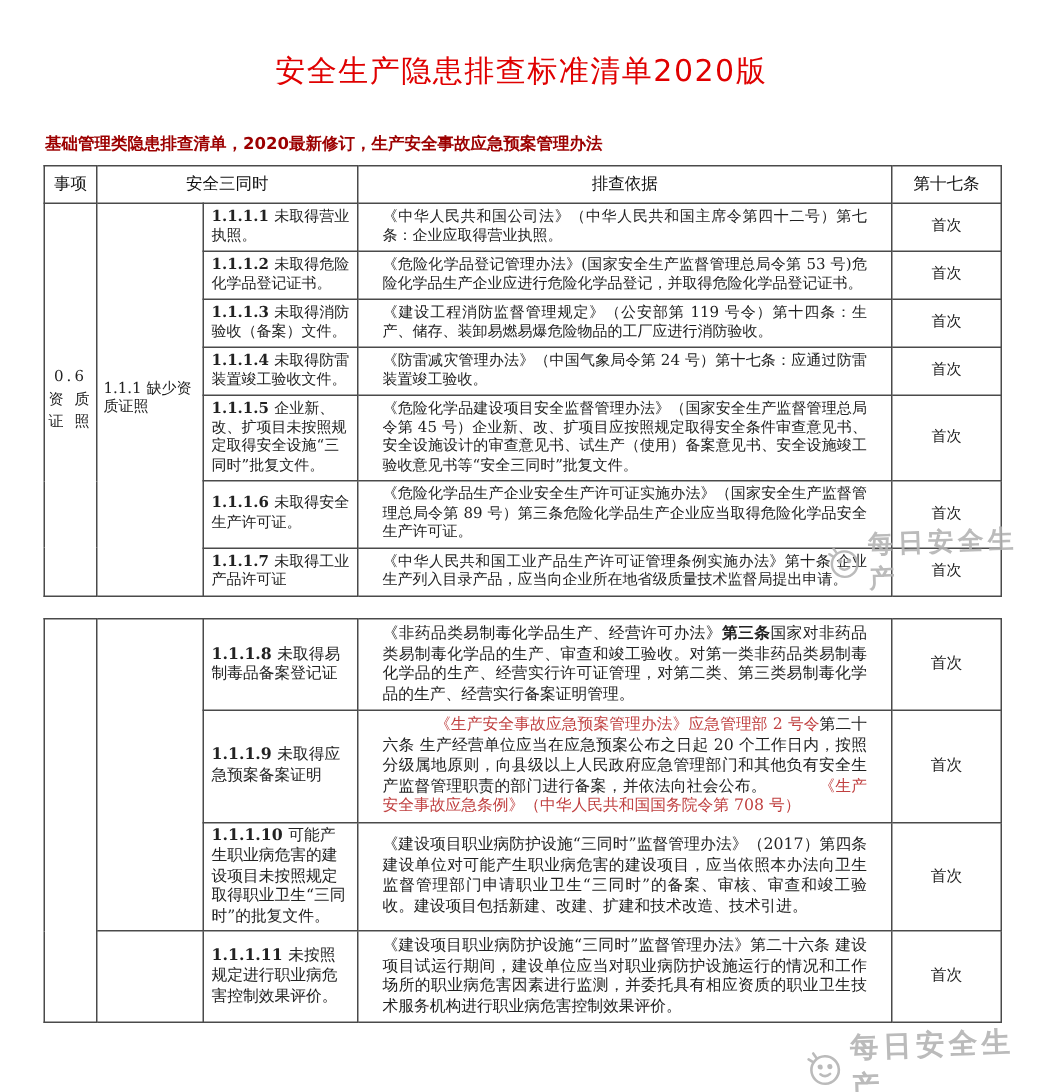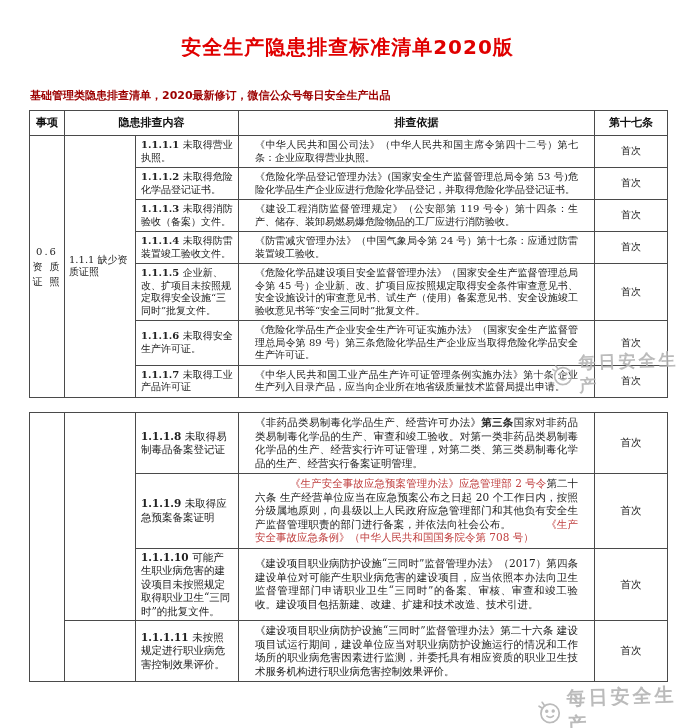--- a/index.html
+++ b/index.html
@@ -1,28 +1,28 @@
 <!DOCTYPE html>
 <html><head>
 <meta charset="utf-8">
 <style>
   html,body{margin:0;padding:0;background:#fff;}
   .page{position:relative;width:695px;height:728px;background:#ffffff;overflow:hidden;
         font-family:"DejaVu Serif","Liberation Serif",serif;}
   .doc-title{position:absolute;top:34px;left:0;width:100%;text-align:center;
         font-family:"DejaVu Sans","Liberation Sans",sans-serif;
-        font-weight:bold;font-size:20px;letter-spacing:1px;color:#e00000;}
+        font-weight:normal;font-size:20px;letter-spacing:1px;color:#e00000;}
   .doc-subtitle{position:absolute;top:88px;left:30px;
         font-family:"DejaVu Sans","Liberation Sans",sans-serif;
         font-weight:bold;font-size:11px;color:#9c0000;}
   table{border-collapse:collapse;table-layout:fixed;position:absolute;left:29px;width:638px;color:#222;}
   td,th{border:1px solid #4a4a4a;overflow:hidden;}
   .t1{top:110px;font-size:10px;line-height:12.5px;}
   .t2{top:412px;font-size:10.5px;line-height:13.5px;}
-  th{font-family:"DejaVu Sans","Liberation Sans",sans-serif;font-weight:bold;
+  th{font-family:"DejaVu Sans","Liberation Sans",sans-serif;font-weight:normal;
      font-size:11px;height:20px;padding:2px;text-align:center;color:#111;}
   .item-cell{text-align:center;vertical-align:middle;padding:2px 1px;line-height:15px;}
   .item-cell span{display:block;letter-spacing:2px;}
   .sub-cell{vertical-align:middle;text-align:left;padding:2px 4px;}
   .content-cell{vertical-align:middle;text-align:left;padding:2px 5px;margin-left:20px;}
   .content-cell b{font-weight:bold;}
   .basis-cell{vertical-align:middle;text-align:justify;padding:3px 16px;}
   .freq-cell{vertical-align:middle;text-align:center;}
   .red{color:#c04040;margin-left:35px;}
   .bold{font-weight:bold;}
@@ -33,34 +33,34 @@
   .wm-1{left:550px;top:350px;font-size:17px;}
   .wm-2{left:536px;top:684px;font-size:19px;}
   .wm svg{flex:0 0 auto;}
 </style>
 </head>
 <body>
 
 <div class="page">
 
   <div class="doc-title">安全生产隐患排查标准清单2020版</div>
-  <div class="doc-subtitle">基础管理类隐患排查清单，2020最新修订，微信公众号每日安全生产出品</div>
+  <div class="doc-subtitle">基础管理类隐患排查清单，2020最新修订，生产安全事故应急预案管理办法</div>
 
   <table class="t1">
     <colgroup>
       <col style="width:35px">
         <col style="width:71px">
         <col style="width:103px">
       <col style="width:356px">
         <col style="width:73px">
     </colgroup>
     <thead>
       <tr>
         <th>事项</th>
-        <th colspan="2">隐患排查内容</th>
+        <th colspan="2">安全三同时</th>
         <th>排查依据</th>
         <th>第十七条</th>
       </tr>
     </thead>
     <tbody id="t1-body">
       <tr>
         <td class="item-cell" rowspan="7">
           <span>0.6</span>
           <span>资 质</span>
           <span>证 照</span>

